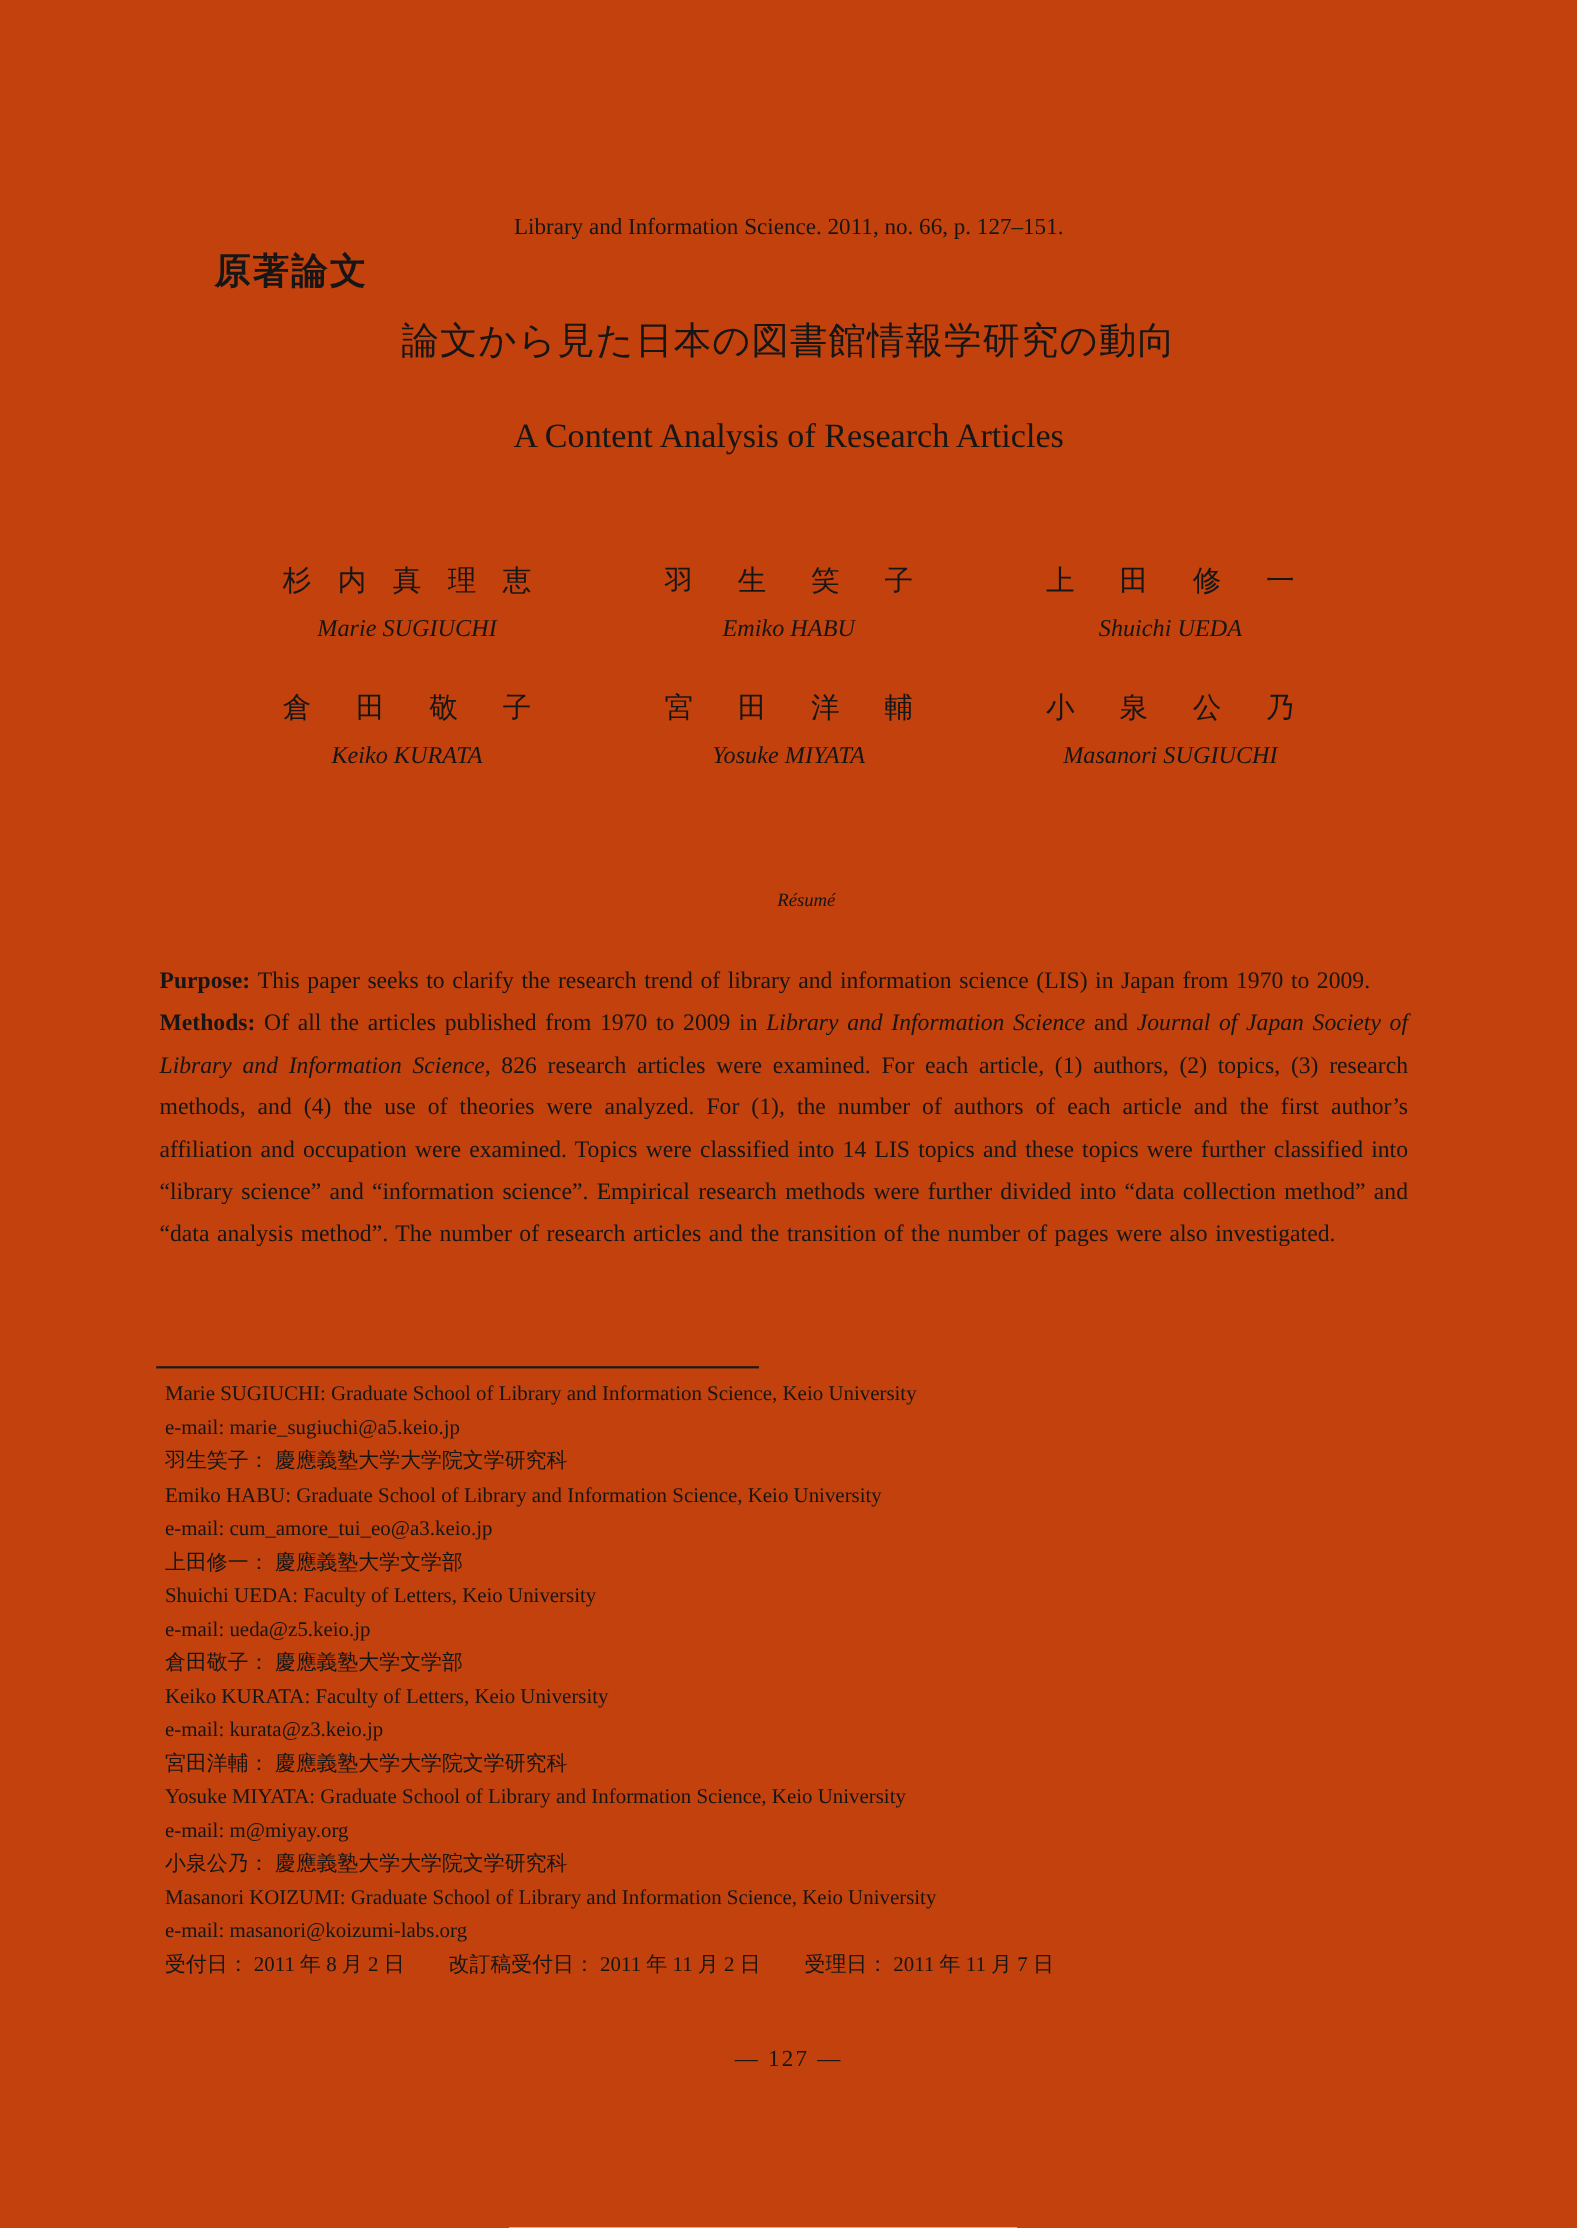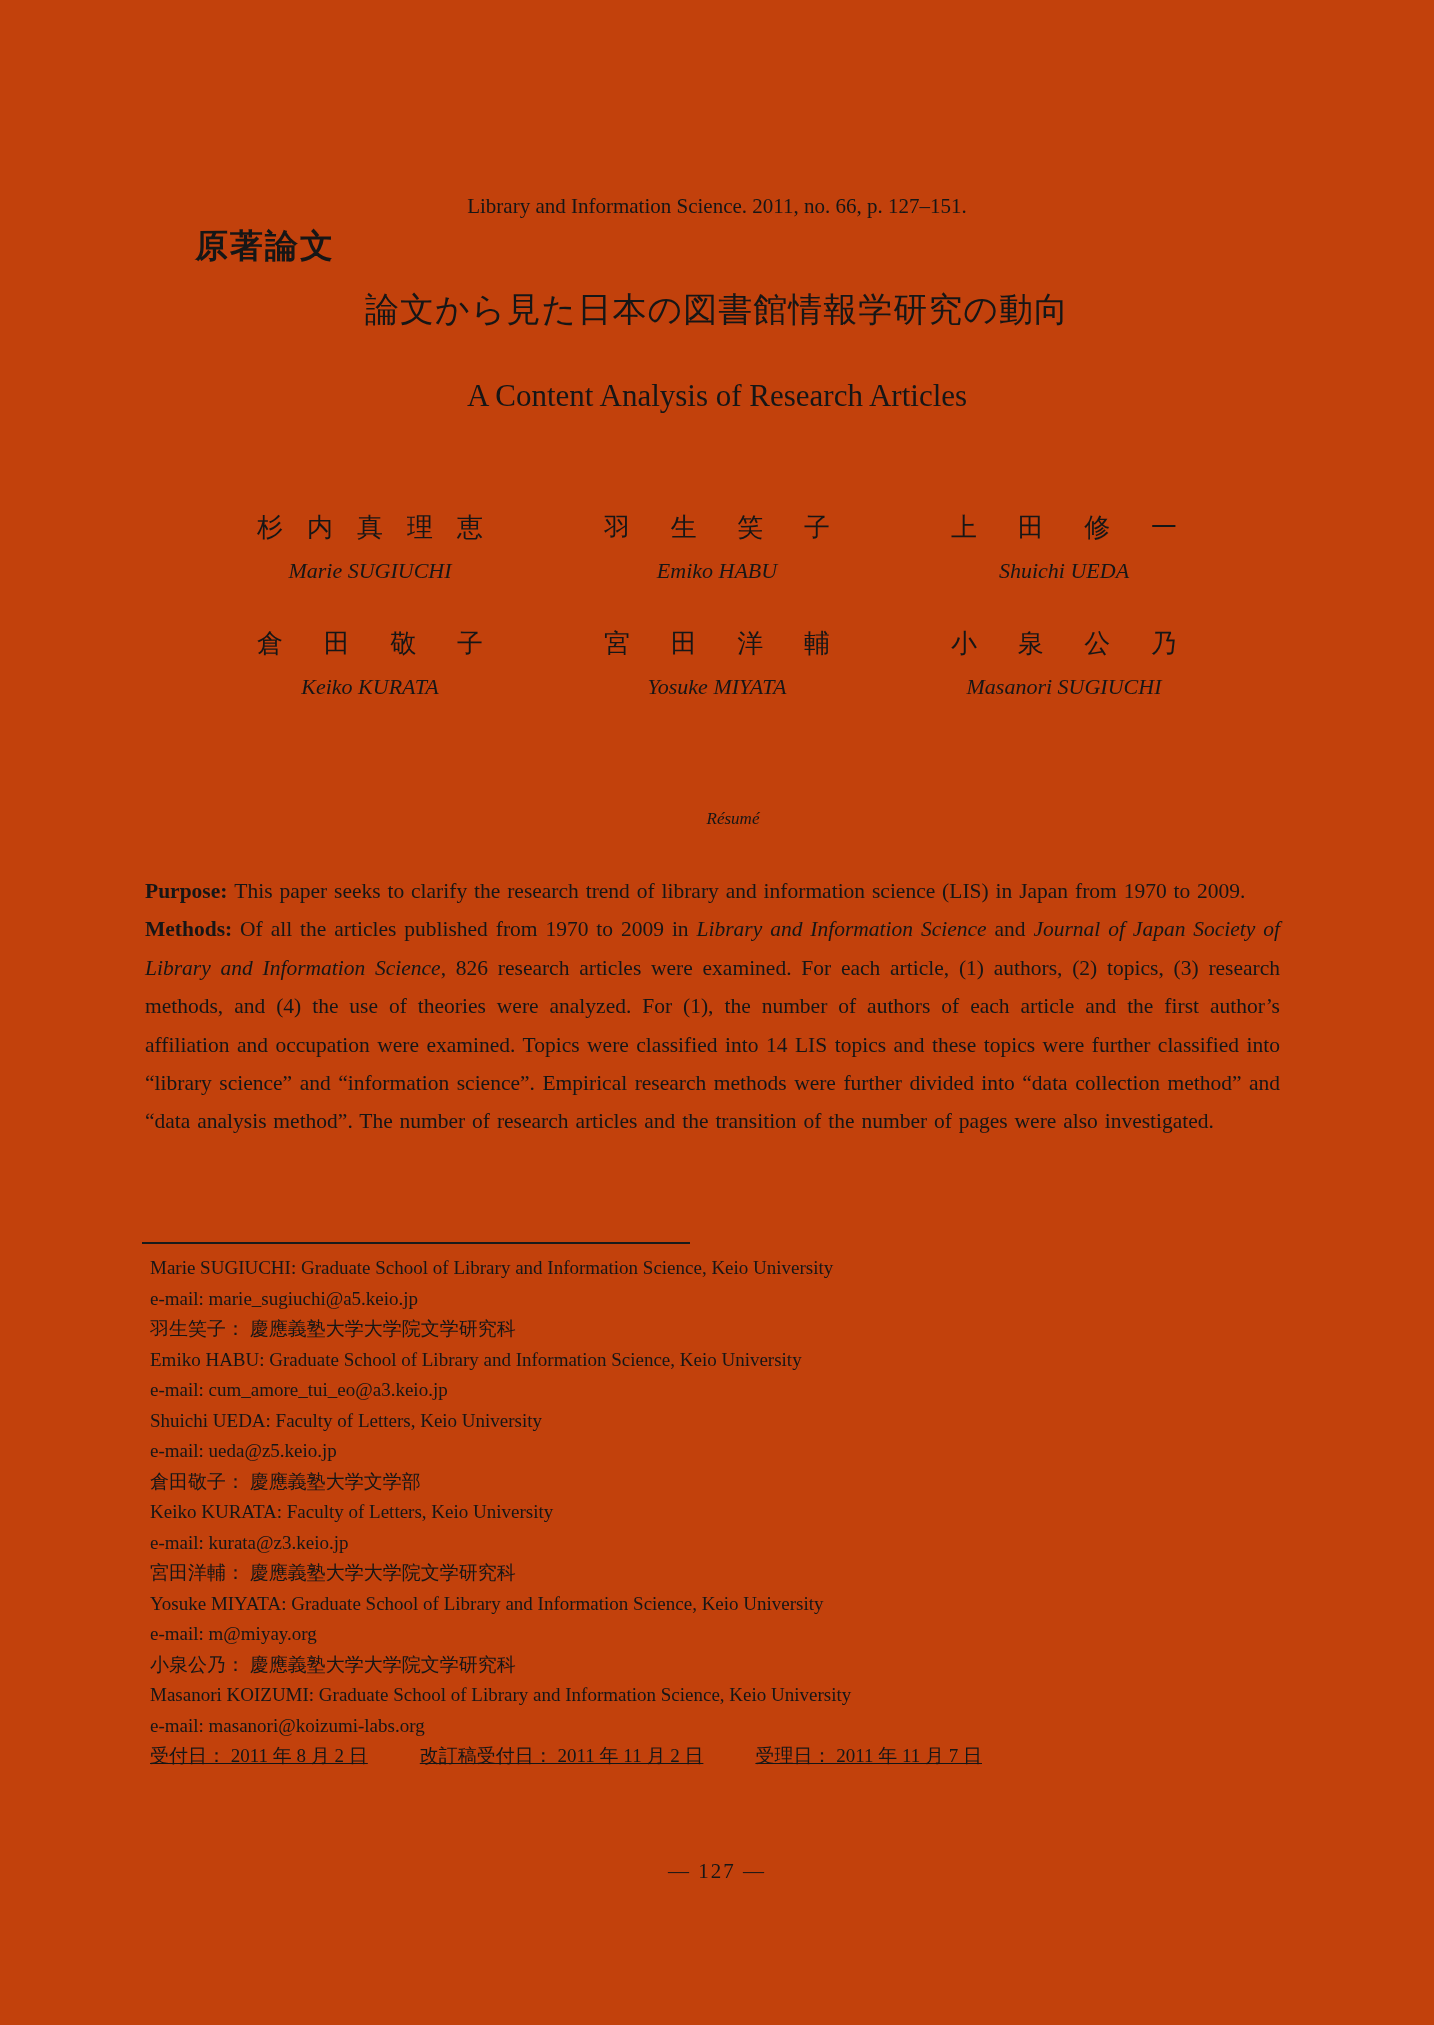--- a/index.html
+++ b/index.html
@@ -20,21 +20,21 @@
   .author-jp{width:226px;margin:12px auto;font-size:26px;line-height:34px;text-align:justify;text-align-last:justify;}
   .author-en{font-style:italic;font-size:22px;line-height:28px;margin-top:12px;}
   .resume-heading{position:absolute;top:809px;left:16px;width:100%;text-align:center;font-style:italic;font-size:17px;}
   .abstract{position:absolute;top:872px;left:145px;width:1135px;font-size:21.5px;line-height:38.4px;text-align:justify;word-spacing:1.5px;}
   .abstract p{margin:0;}
   .b{font-weight:700;}
   .i{font-style:italic;}
   .footnote-divider{position:absolute;top:1242px;left:142px;width:548px;height:0;border-top:2px solid #1a1a1a;}
   .footnote{position:absolute;top:1253px;left:150px;width:1160px;font-size:19px;line-height:30.5px;}
   .fn-line{white-space:nowrap;}
-  .fn-dates{display:flex;gap:52px;text-decoration:underline;}
+  .fn-dates{display:flex;gap:40px;}
   .page-number{position:absolute;top:1859px;left:0;width:100%;text-align:center;font-size:21px;letter-spacing:2px;}
 </style>
 </head>
 <body>
 
 <div class="page">
   <div class="citation">Library and Information Science.  2011, no. 66, p. 127–151.</div>
   <div class="article-type">原著論文</div>
   <div class="jp-title">論文から見た日本の図書館情報学研究の動向</div>
   <div class="en-title">
@@ -75,20 +75,21 @@
       <p class="abs-p"><span class="b ">Purpose: </span><span>This paper seeks to clarify the research trend of library and information science (LIS) in Japan from 1970 to 2009.</span></p>
       <p class="abs-p"><span class="b ">Methods: </span><span>Of all the articles published from 1970 to 2009 in </span><span class="i">Library and Information Science</span><span> and </span><span class="i">Journal of Japan Society of Library and Information Science</span><span>, 826 research articles were examined. For each article, (1) authors, (2) topics, (3) research methods, and (4) the use of theories were analyzed. For (1), the number of authors of each article and the first author’s affiliation and occupation were examined. Topics were classified into 14 LIS topics and these topics were further classified into “library science” and “information science”. Empirical research methods were further divided into “data collection method” and “data analysis method”. The number of research articles and the transition of the number of pages were also investigated.</span></p>
     </div>
   <div class="footnote-divider"></div>
   <div class="footnote">
       <div class="fn-line fn-en">Marie SUGIUCHI: Graduate School of Library and Information Science, Keio University</div>
       <div class="fn-line fn-email">e-mail: marie_sugiuchi@a5.keio.jp</div>
       <div class="fn-line fn-ja">羽生笑子： 慶應義塾大学大学院文学研究科</div>
       <div class="fn-line fn-en">Emiko HABU: Graduate School of Library and Information Science, Keio University</div>
       <div class="fn-line fn-email">e-mail: cum_amore_tui_eo@a3.keio.jp</div>
+      <div class="fn-line fn-ja">上田修一： 慶應義塾大学文学部</div>
       <div class="fn-line fn-en">Shuichi UEDA: Faculty of Letters, Keio University</div>
       <div class="fn-line fn-email">e-mail: ueda@z5.keio.jp</div>
       <div class="fn-line fn-ja">倉田敬子： 慶應義塾大学文学部</div>
       <div class="fn-line fn-en">Keiko KURATA: Faculty of Letters, Keio University</div>
       <div class="fn-line fn-email">e-mail: kurata@z3.keio.jp</div>
       <div class="fn-line fn-ja">宮田洋輔： 慶應義塾大学大学院文学研究科</div>
       <div class="fn-line fn-en">Yosuke MIYATA: Graduate School of Library and Information Science, Keio University</div>
       <div class="fn-line fn-email">e-mail: m@miyay.org</div>
       <div class="fn-line fn-ja">小泉公乃： 慶應義塾大学大学院文学研究科</div>
       <div class="fn-line fn-en">Masanori KOIZUMI: Graduate School of Library and Information Science, Keio University</div>

